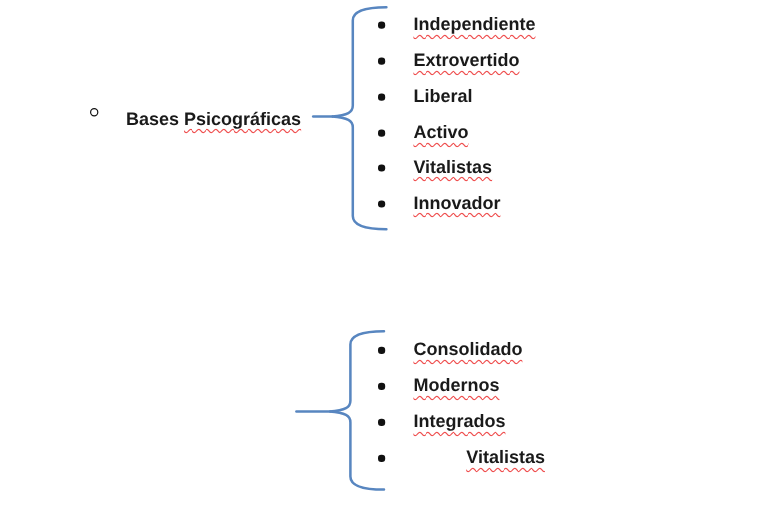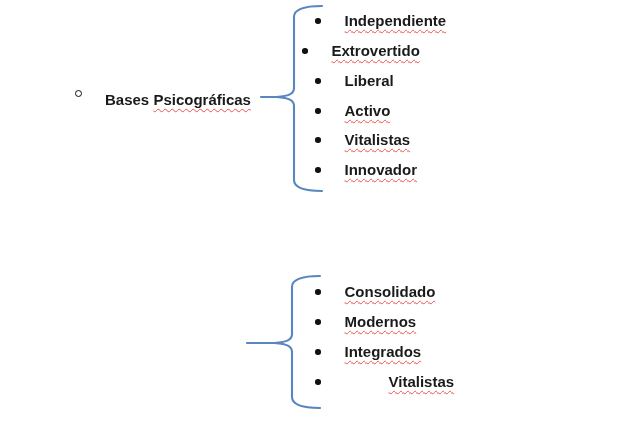--- a/index.html
+++ b/index.html
@@ -88,21 +88,21 @@
 
   <div class="label-row" style="left:75px; top:90px;">
     <span class="hollow-bullet"></span>
     <span class="topic-label label-text-spacer"><span>Bases </span><span class="sq" style="text-decoration-color: rgb(239, 80, 80);">Psicográficas</span></span>
   </div>
 
   <div class="item-row" style="left:315px; top:11px;">
     <span class="dot-bullet"></span>
     <span class="item-text sq" style="text-decoration-color: rgb(239, 80, 80);">Independiente</span>
   </div>
-  <div class="item-row" style="left:302px; top:41px;">
+  <div class="item-row" style="left:315px; top:41px;">
     <span class="dot-bullet"></span>
     <span class="item-text sq" style="text-decoration-color: rgb(239, 80, 80);">Extrovertido</span>
   </div>
   <div class="item-row" style="left:315px; top:71px;">
     <span class="dot-bullet"></span>
     <span class="item-text">Liberal</span>
   </div>
   <div class="item-row" style="left:315px; top:101px;">
     <span class="dot-bullet"></span>
     <span class="item-text sq" style="text-decoration-color: rgb(239, 80, 80);">Activo</span>

